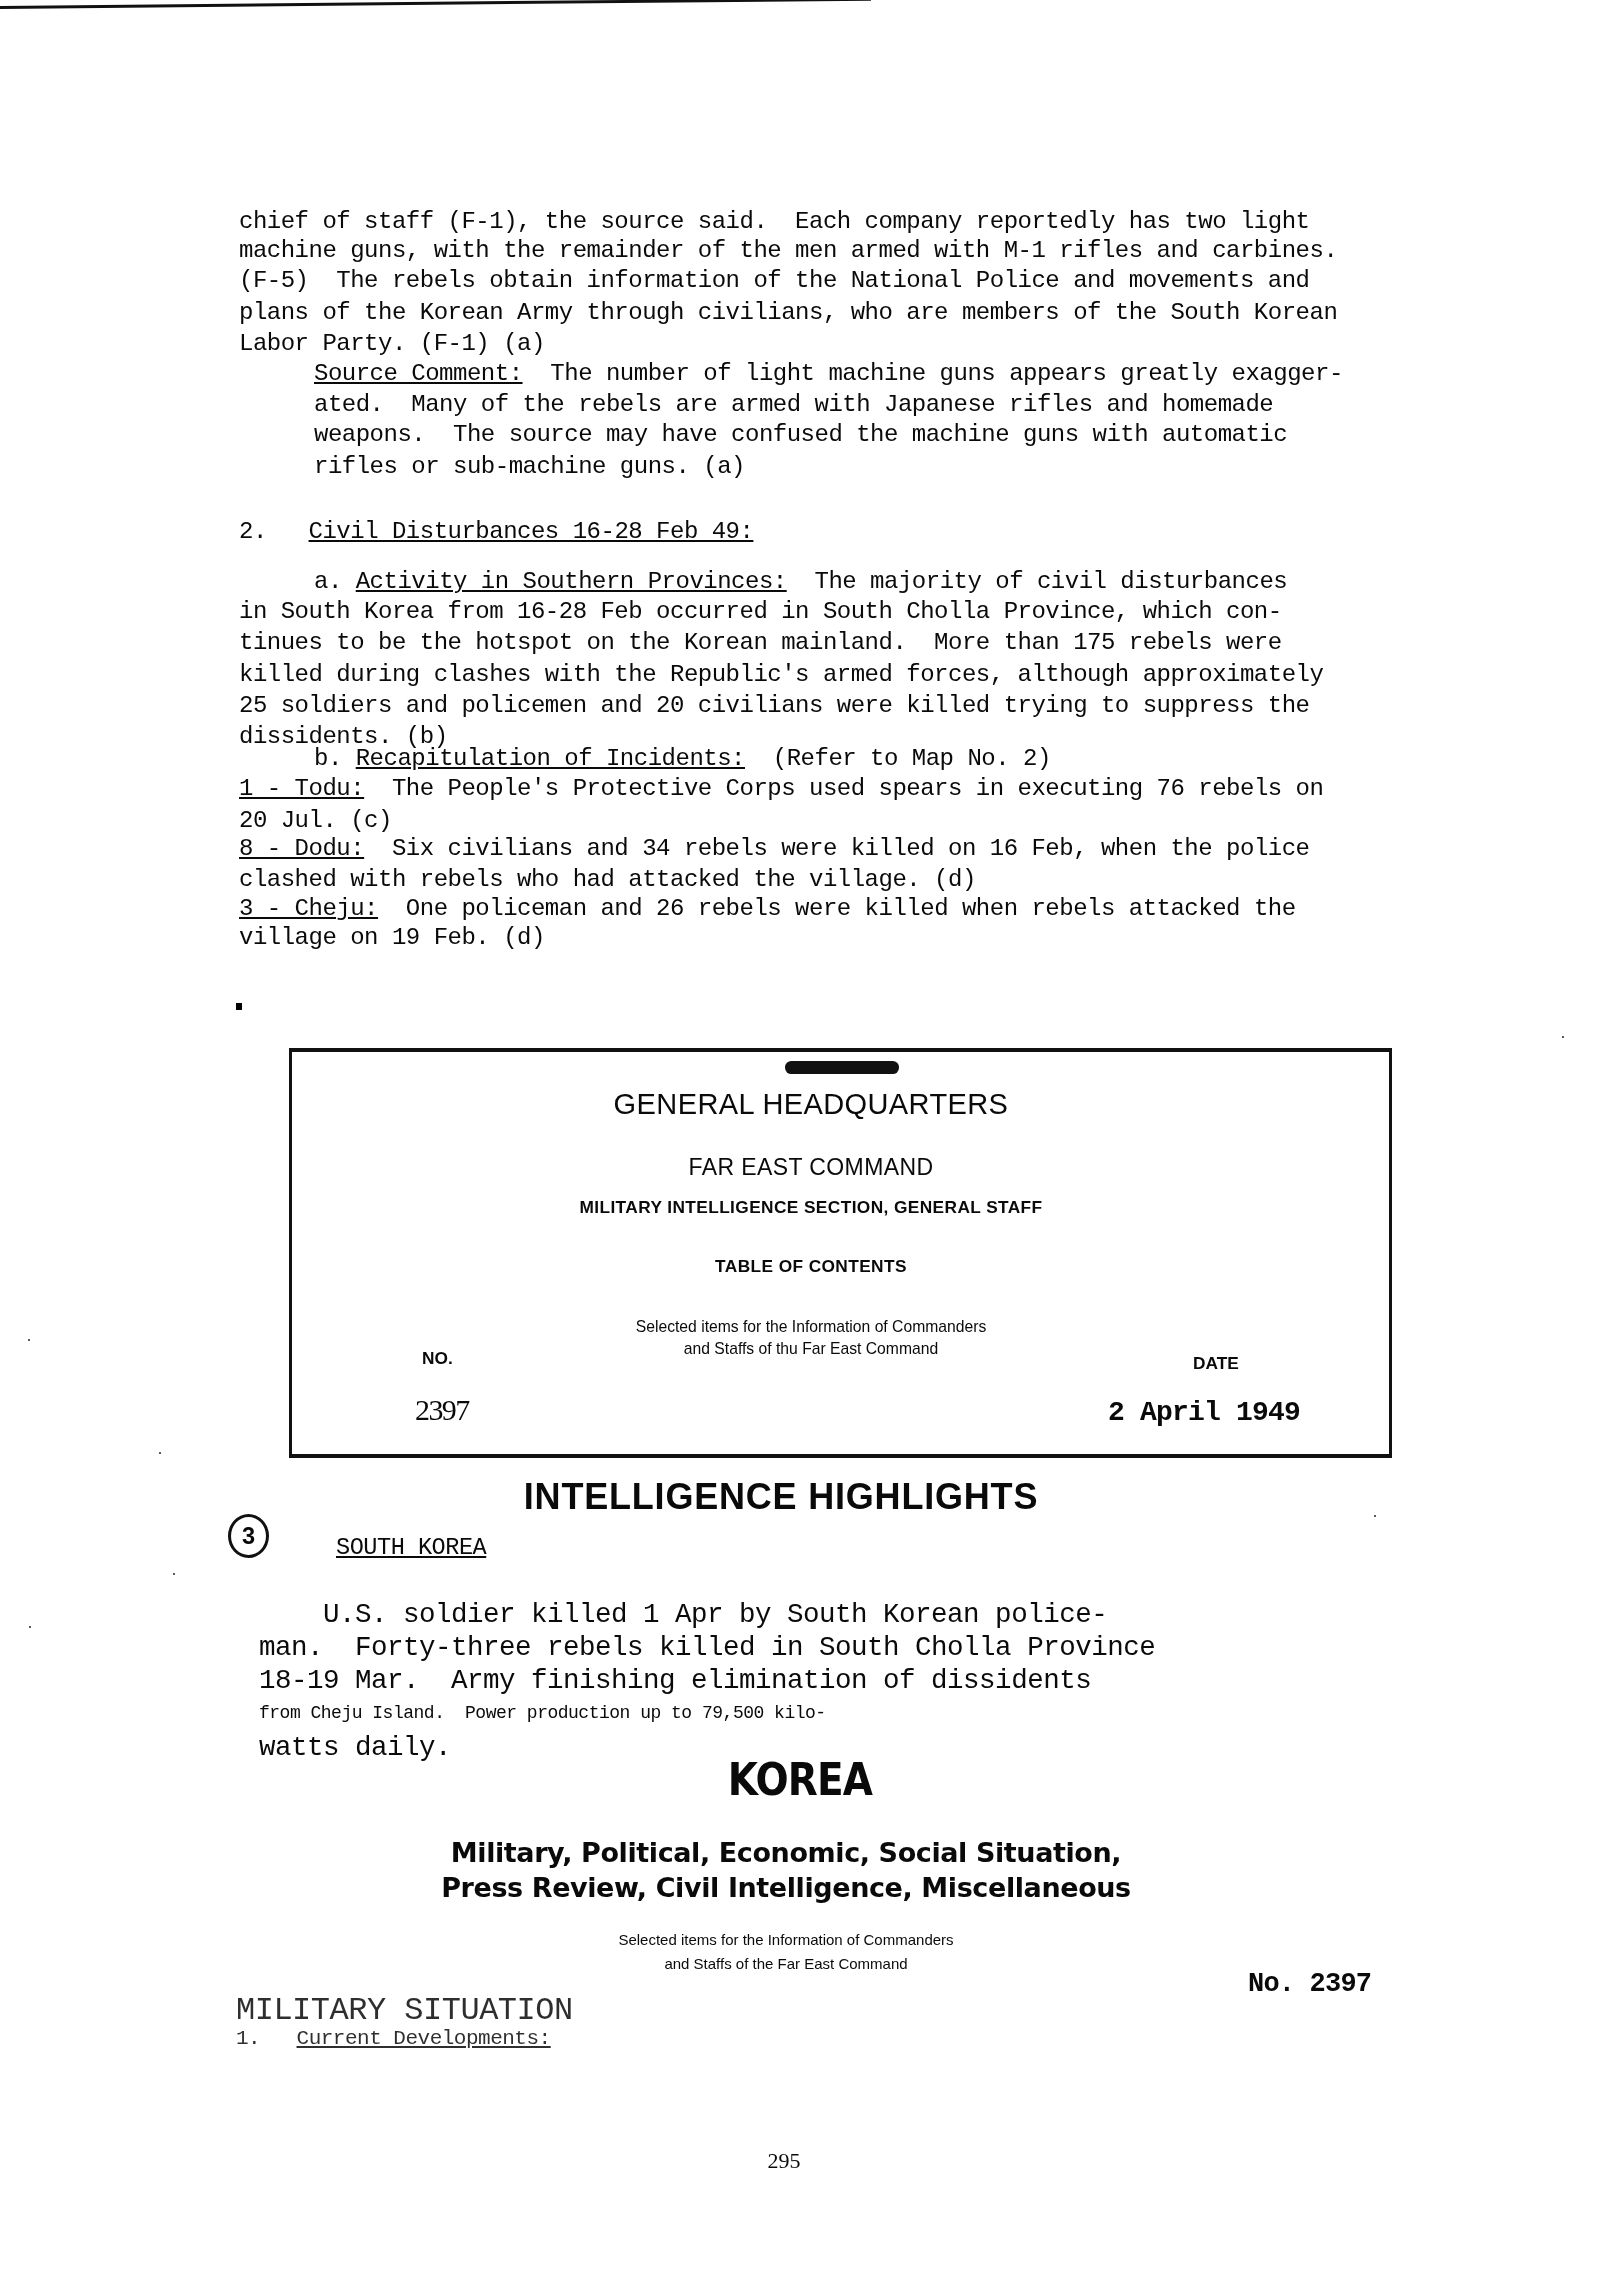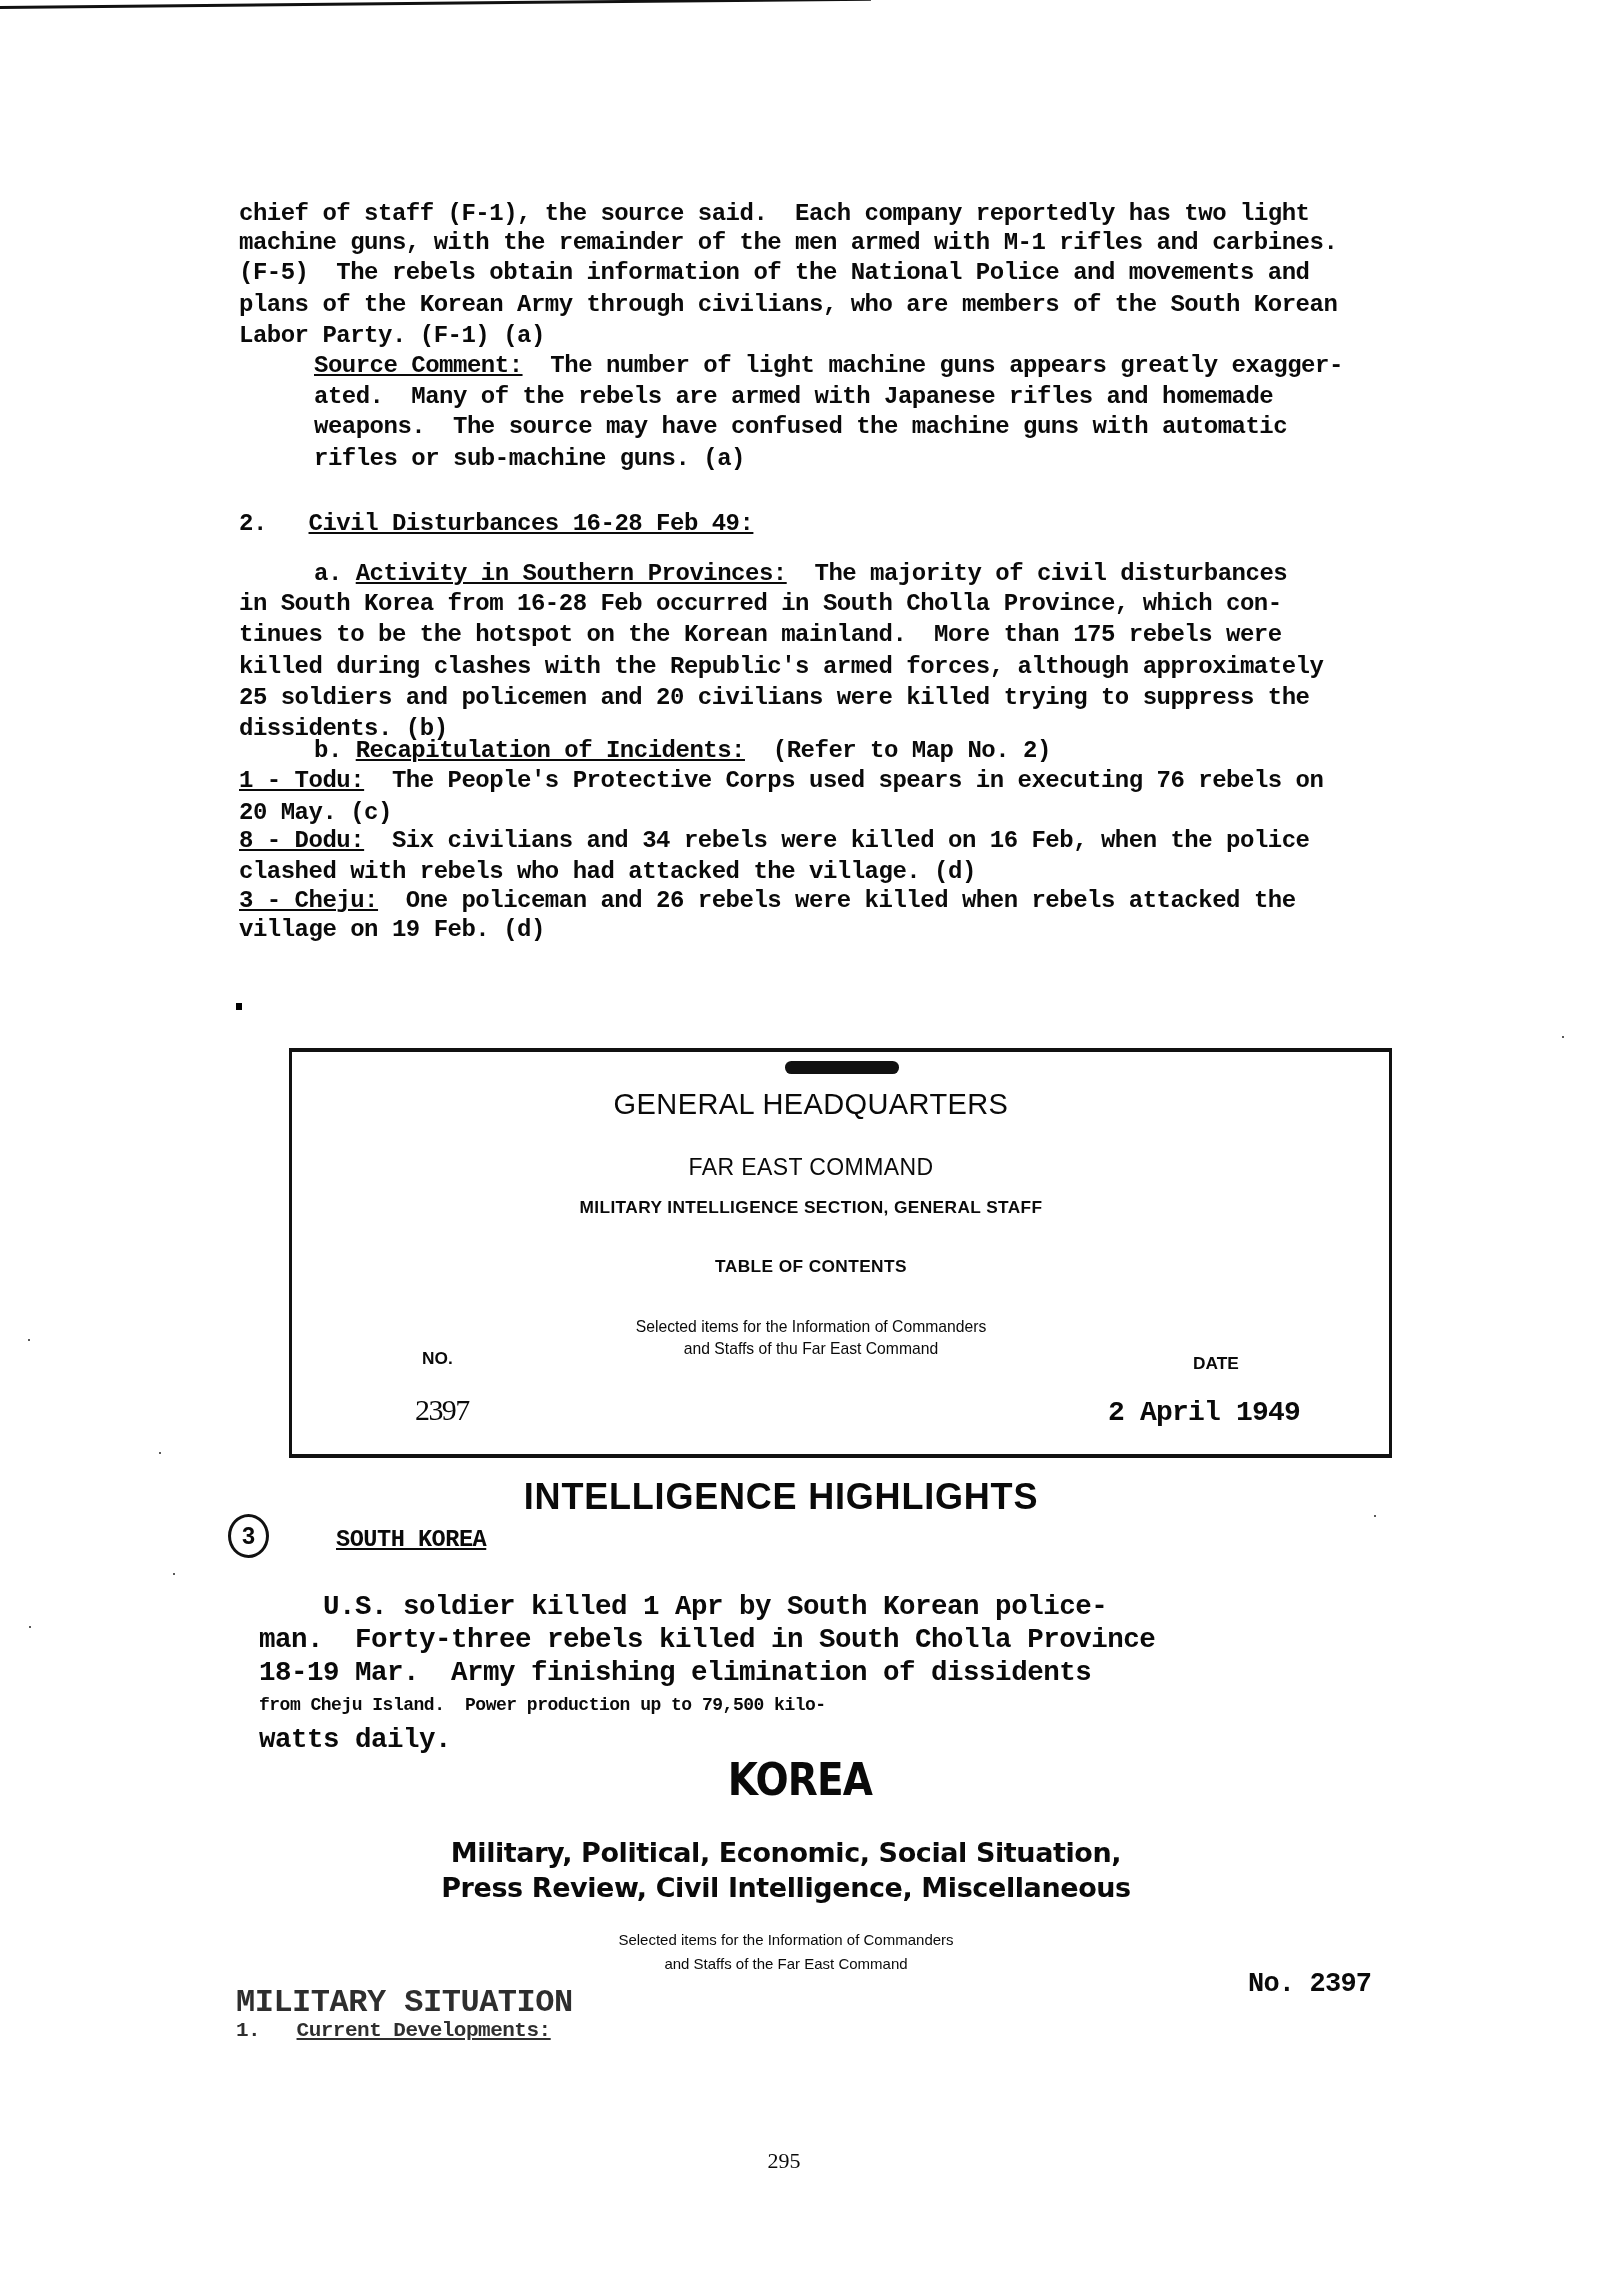--- a/index.html
+++ b/index.html
@@ -6,26 +6,27 @@
   body {
     width: 1622px; height: 2295px; position: relative; overflow: hidden;
     color: #0a0a0a;
   }
   .top-rule {
     position: absolute; left: 0; top: 6.3px; width: 871px; height: 3.1px;
     background: #111; transform: rotate(-0.55deg); transform-origin: left center;
   }
   .typed {
     font-family: "Liberation Mono", "DejaVu Sans Mono", monospace;
-    font-weight: bold;
+    font-weight: normal;
     font-size: 24px;
     line-height: 30px;
     letter-spacing: -0.5px;
     position: absolute;
     white-space: pre;
+    margin-top: 8px;
   }
   .typed .ul { text-decoration: underline; text-decoration-thickness: 2.4px; text-underline-offset: 2.4px; }
   .korean-caption {
     position: absolute; left: 236px; top: 985px;
     font-family: "DejaVu Sans", sans-serif; font-size: 33px; letter-spacing: -0.8px;
   }
   .korean-caption .bullet {
     display: inline-block; width: 6.3px; height: 6.3px; background: #000; margin-right: 6.3px; vertical-align: middle;
   }
   .header-box {
@@ -108,21 +109,21 @@
   <div class="typed" style="left:314px; top:559px;"><span>a.</span> <span class="ul">Activity in Southern Provinces:</span><span>  The majority of civil disturbances</span></div>
   <div class="typed" style="left:239px; top:589px;">in South Korea from 16-28 Feb occurred in South Cholla Province, which con-</div>
   <div class="typed" style="left:239px; top:620px;">tinues to be the hotspot on the Korean mainland.  More than 175 rebels were</div>
   <div class="typed" style="left:239px; top:652px;">killed during clashes with the Republic's armed forces, although approximately</div>
   <div class="typed" style="left:239px; top:683px;">25 soldiers and policemen and 20 civilians were killed trying to suppress the</div>
   <div class="typed" style="left:239px; top:714px;">dissidents. (b)</div>
 
   <div class="typed" style="left:314px; top:736px;"><span>b.</span> <span class="ul">Recapitulation of Incidents:</span><span>  (Refer to Map No. 2)</span></div>
 
   <div class="typed" style="left:239px; top:766px;"><span class="ul">1 - Todu:</span><span>  The People's Protective Corps used spears in executing 76 rebels on</span></div>
-  <div class="typed" style="left:239px; top:798px;">20 May. (c)</div>
+  <div class="typed" style="left:239px; top:798px;">20 Jul. (c)</div>
   <div class="typed" style="left:239px; top:826px;"><span class="ul">8 - Dodu:</span><span>  Six civilians and 34 rebels were killed on 16 Feb, when the police</span></div>
   <div class="typed" style="left:239px; top:857px;">clashed with rebels who had attacked the village. (d)</div>
   <div class="typed" style="left:239px; top:886px;"><span class="ul">3 - Cheju:</span><span>  One policeman and 26 rebels were killed when rebels attacked the</span></div>
   <div class="typed" style="left:239px; top:915px;">village on 19 Feb. (d)</div>
 </div>
 
 <div class="korean-caption">
   <span class="bullet"></span>
 </div>
 

